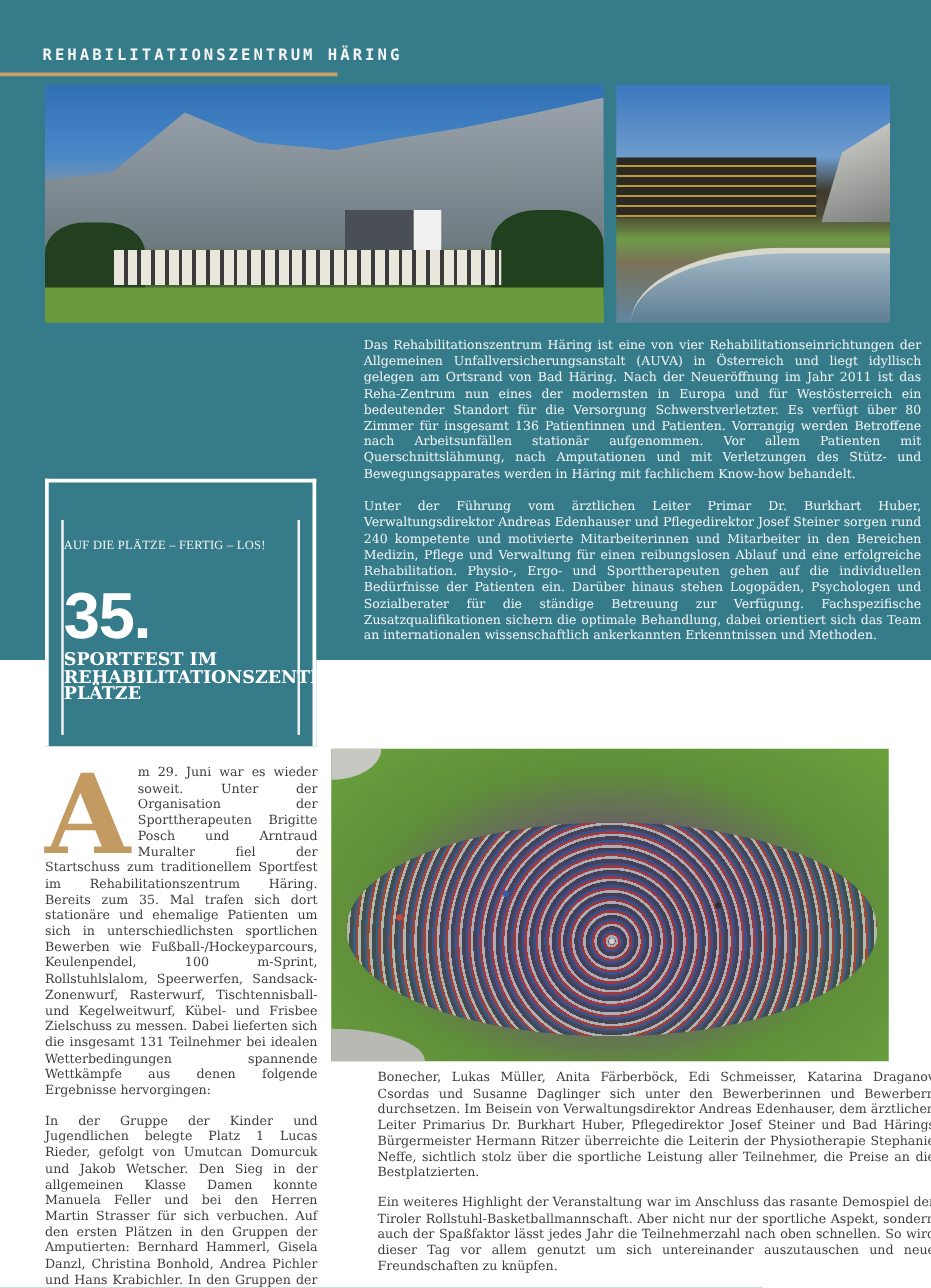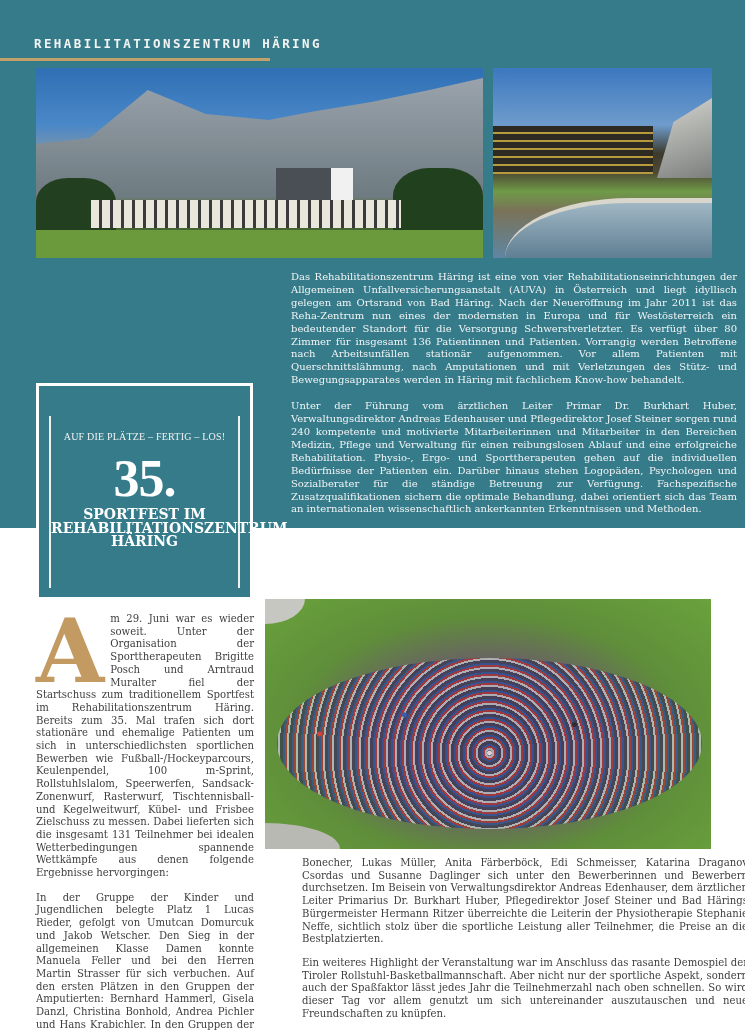--- a/index.html
+++ b/index.html
@@ -32,23 +32,23 @@
     .pond { position: absolute; left: 12px; bottom: 0; width: 207px; height: 60px; background: linear-gradient(180deg, #a0b6c4, #5f7f93);
       border-top-left-radius: 60% 100%; border-top: 5px solid #d9d6cc; }
     .bldg2 { position: absolute; left: 0; top: 58px; width: 160px; height: 48px; background: repeating-linear-gradient(180deg, #2c2a22 0 6px, #b89a3e 6px 8px); }
     .rock2 { position: absolute; right: 0; top: 30px; width: 55px; height: 80px; background: linear-gradient(160deg, #d6d6d2, #7c807c); clip-path: polygon(30% 30%, 100% 0, 100% 100%, 0 100%); }
 
     .intro { position: absolute; left: 265px; top: 271px; width: 446px; color: #f1f4f5; font-size: 10px; line-height: 12.9px; text-align: justify; margin-left: 26px; }
     .intro p { margin-bottom: 13px; hyphens: auto; }
 
     .feature-box { position: absolute; left: 36px; top: 383px; width: 217px; height: 214px; background: #357b8a;
       border: 3px solid #ffffff; border-bottom: none; }
-    .feature-inner { position: absolute; left: 10px; top: 30px; width: 191px; height: 172px; border-left: 2px solid #f0f0f0; border-right: 2px solid #f0f0f0; text-align: center; color: #ffffff; }
+    .feature-inner { position: absolute; left: 10px; top: 30px; width: 191px; height: 172px; border-left: 2px solid #f0f0f0; border-right: 2px solid #f0f0f0; text-align: left; color: #ffffff; }
     .kicker { margin-top: 15px; font-family: "Liberation Serif", serif; font-size: 10px; letter-spacing: 0.2px; color: #f2f2f2; }
-    .big-num { margin-top: 10px; font-family: Liberation Serif, serif; font-weight: bold; font-size: 52px; line-height: 54px; letter-spacing: -1px; }
+    .big-num { margin-top: 24px; font-family: Liberation Sans, sans-serif; font-weight: bold; font-size: 52px; line-height: 54px; letter-spacing: -1px; }
     .feature-title { margin-top: 2px; font-family: "DejaVu Serif", serif; font-weight: bold; font-size: 14px; line-height: 13.5px; }
 
     .group-photo { position: absolute; left: 265px; top: 599px; width: 446px; height: 250px; background: radial-gradient(ellipse at 50% 55%, #5a4a5a 0%, #6b5b6a 35%, #5f8e3a 62%, #6aa23c 100%); overflow: hidden; }
     .crowd { position: absolute; left: 12px; top: 40px; width: 425px; height: 190px; border-radius: 45% 45% 35% 35%;
       background:
         radial-gradient(circle at 10% 50%, #e33 2px, transparent 3px),
         radial-gradient(circle at 30% 40%, #2a5fc0 2px, transparent 3px),
         radial-gradient(circle at 50% 60%, #ffffff 2px, transparent 3px),
         radial-gradient(circle at 70% 45%, #1e1e1e 2px, transparent 3px),
         repeating-radial-gradient(circle at 50% 60%, #3a3a55 0 3px, #c8c8d0 3px 5px, #b03030 5px 7px, #2b4f9c 7px 9px);
@@ -92,21 +92,21 @@
   <p>Unter der Führung vom ärztlichen Leiter Primar Dr. Burkhart Huber, Verwaltungsdirektor Andreas Edenhauser und Pflegedirektor Josef Steiner sorgen rund 240 kompetente und motivierte Mitarbeiterinnen und Mitarbeiter in den Bereichen Medizin, Pflege und Verwaltung für einen reibungslosen Ablauf und eine erfolgreiche Rehabilitation. Physio-, Ergo- und Sporttherapeuten gehen auf die individuellen Bedürfnisse der Patienten ein. Darüber hinaus stehen Logopäden, Psychologen und Sozialberater für die ständige Betreuung zur Verfügung. Fachspezifische Zusatzqualifikationen sichern die optimale Behandlung, dabei orientiert sich das Team an internationalen wissenschaftlich ankerkannten Erkenntnissen und Methoden.</p>
 </div>
 
 <div class="feature-box">
   <div class="feature-inner">
     <div class="kicker">AUF DIE PLÄTZE – FERTIG – LOS!</div>
     <div class="big-num">35.</div>
     <div class="feature-title">
       <div>SPORTFEST IM</div>
       <div>REHABILITATIONSZENTRUM</div>
-      <div>HÄRING</div>
+      <div>PLÄTZE</div>
     </div>
   </div>
 </div>
 
 <div class="group-photo">
   <div class="path-corner2"></div>
   <div class="crowd"></div>
   <div class="path-corner"></div>
 </div>
 

